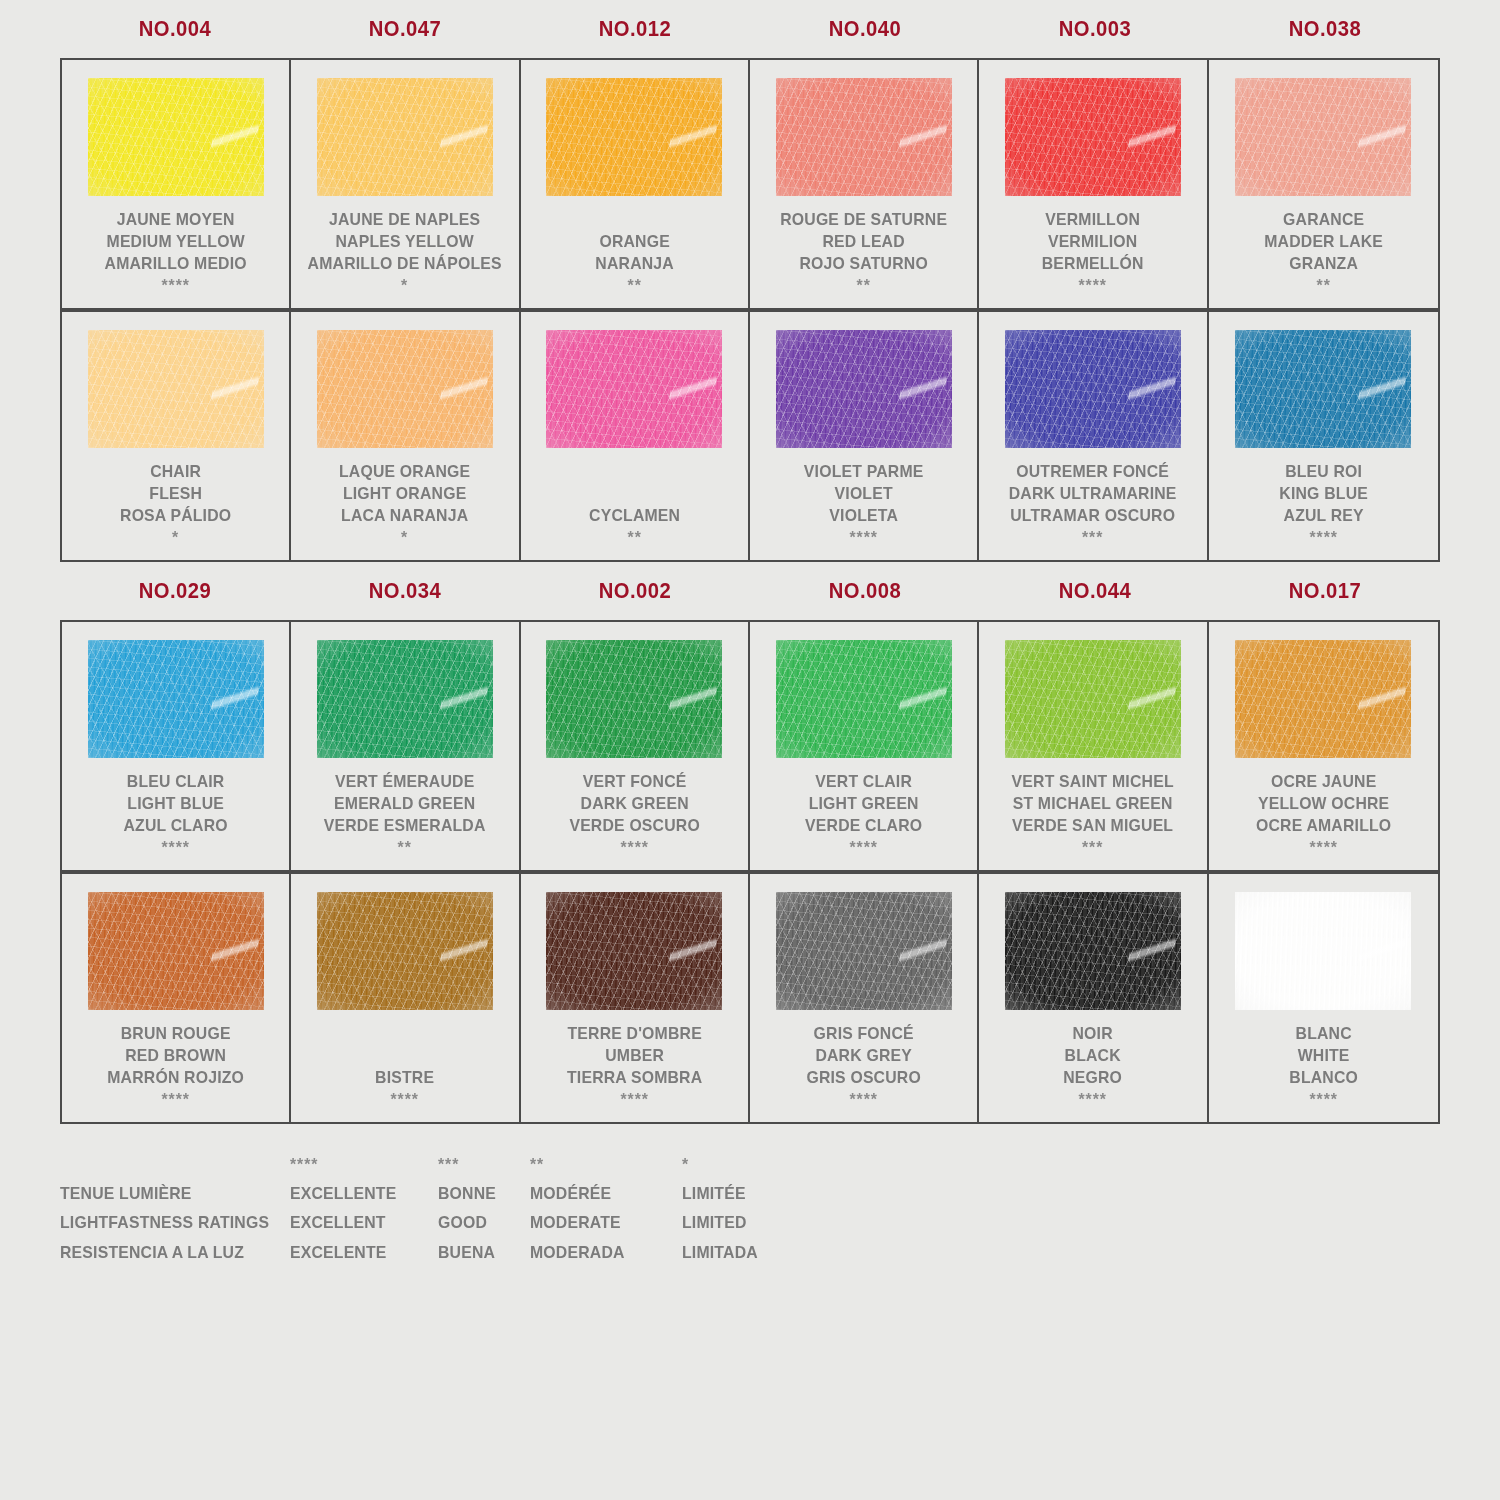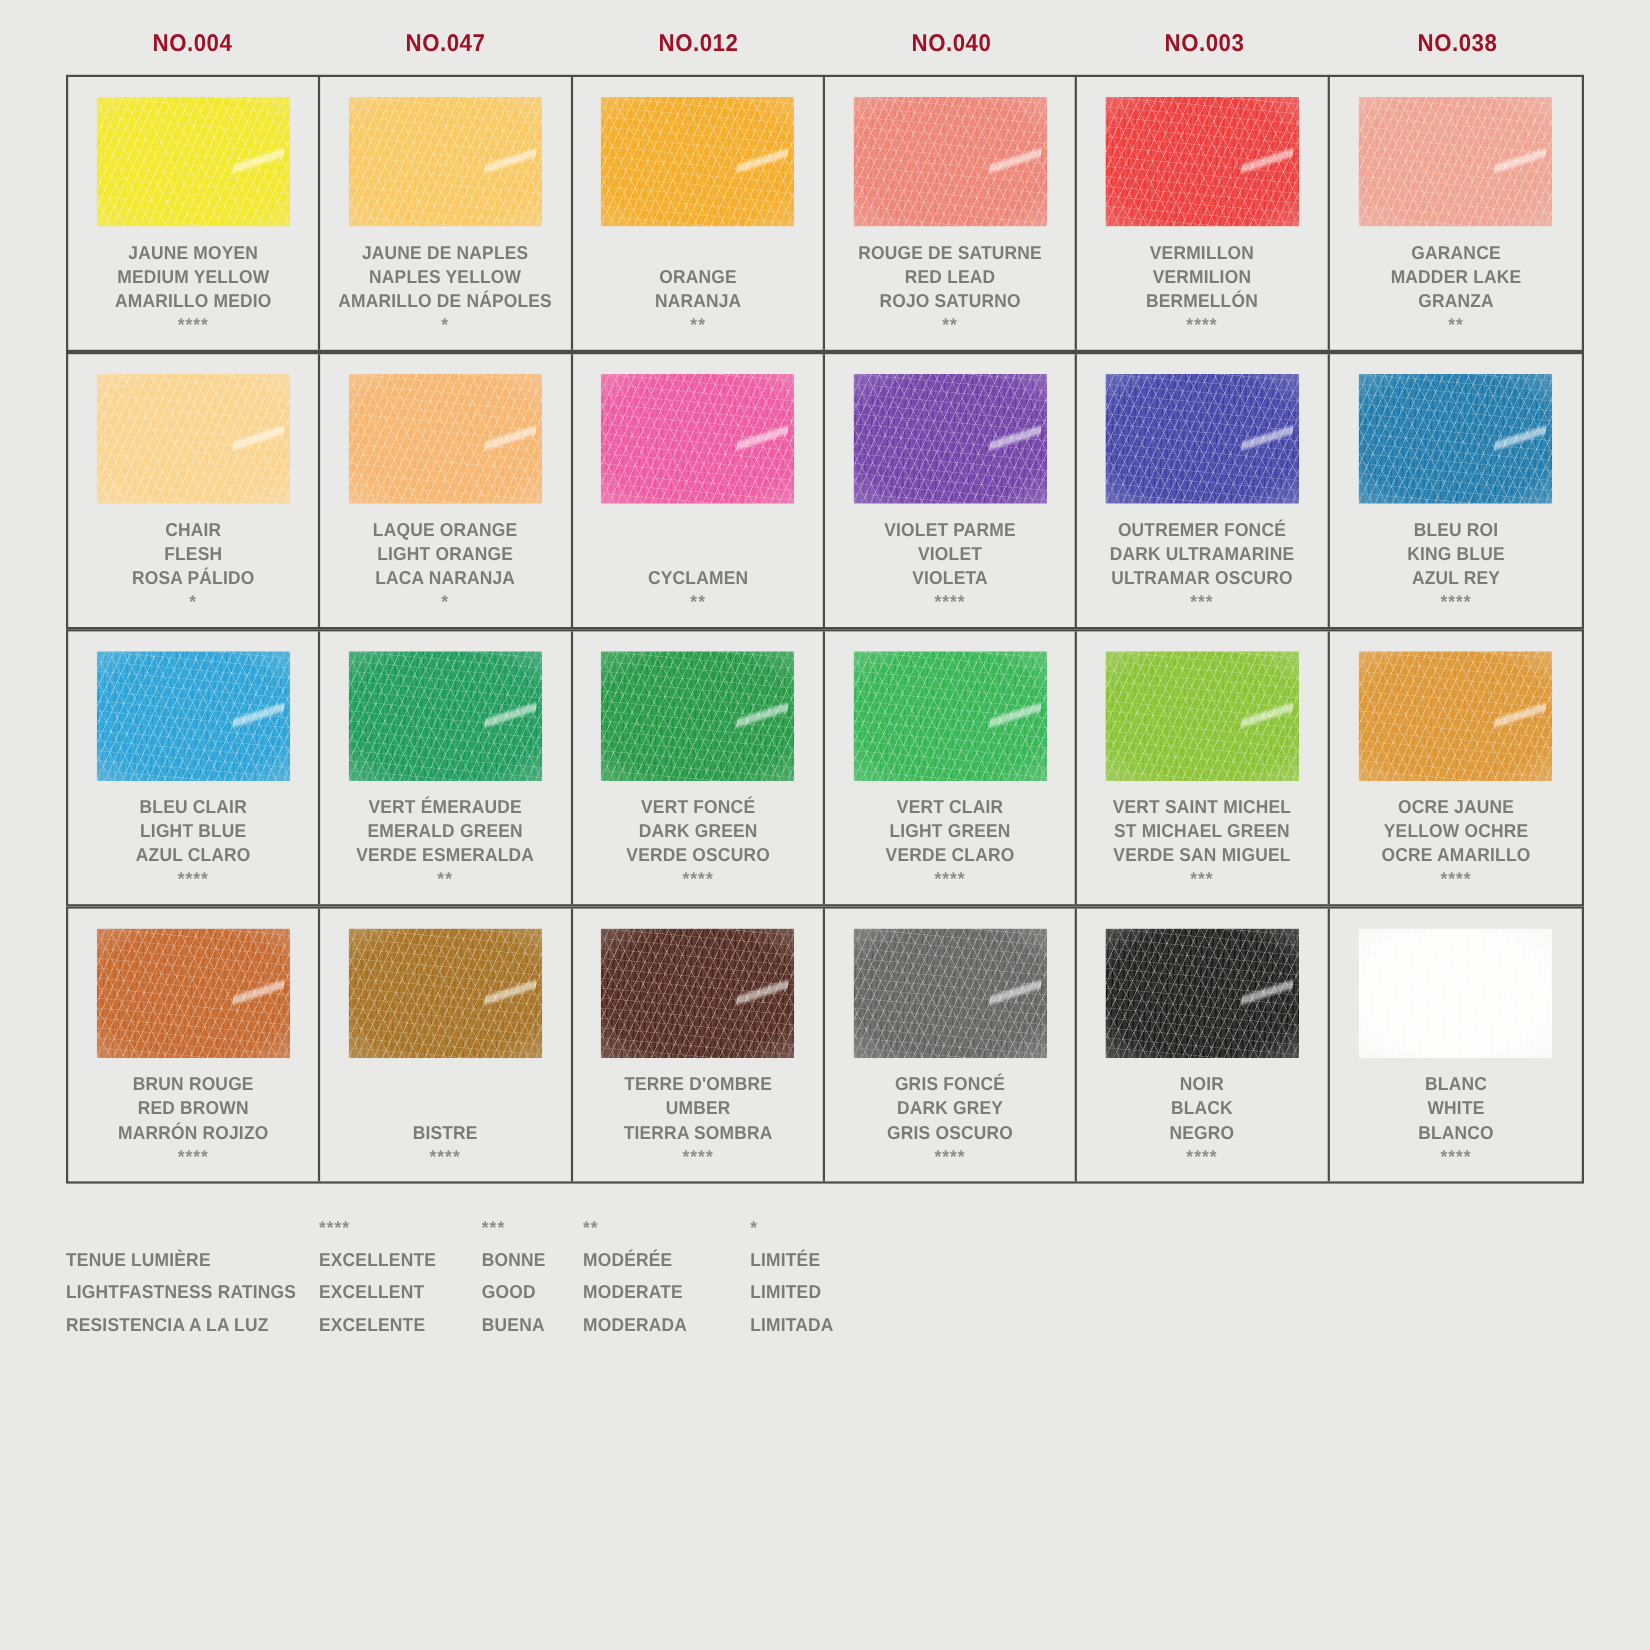--- a/index.html
+++ b/index.html
@@ -6,21 +6,21 @@
   body{
     width:1500px;height:1500px;
     background:#e9e9e7;
     font-family:"Liberation Sans","DejaVu Sans",sans-serif;
     overflow:hidden;
   }
   #sheet{
     position:relative;
     width:1500px;height:1500px;
     box-sizing:border-box;
-    padding:10px 60px;
+    padding:0 60px;
   }
 
   
   .num-row{
     display:grid;
     grid-template-columns:repeat(6,1fr);
     height:58px;
     align-items:center;
   }
   .num{
@@ -296,20 +296,28 @@
             <div class="grain"></div>
             <div class="streak"></div>
           </div>
           <div class="names">
             <div>BLEU ROI</div>
             <div>KING BLUE</div>
             <div>AZUL REY</div>
             <div class="stars">****</div>
           </div>
         </div>
+      </div>
+      <div class="num-row">
+        <div class="num">NO.029</div>
+        <div class="num">NO.034</div>
+        <div class="num">NO.002</div>
+        <div class="num">NO.008</div>
+        <div class="num">NO.044</div>
+        <div class="num">NO.017</div>
       </div>
       <div class="grid-row">
         <div class="cell">
           <div class="swatch">
             <div class="base" style="background: rgb(31, 158, 214);"></div>
             <div class="grain"></div>
             <div class="streak"></div>
           </div>
           <div class="names">
             <div>BLEU CLAIR</div>

